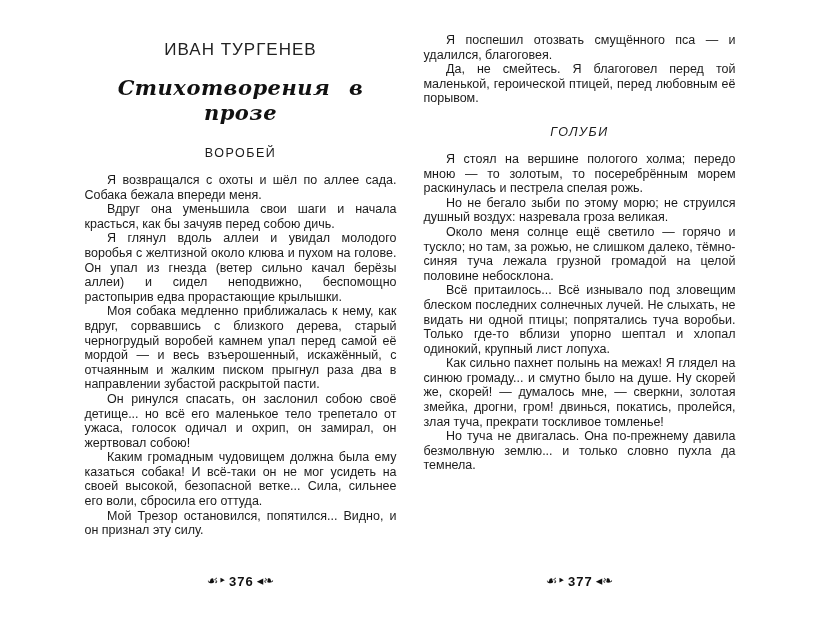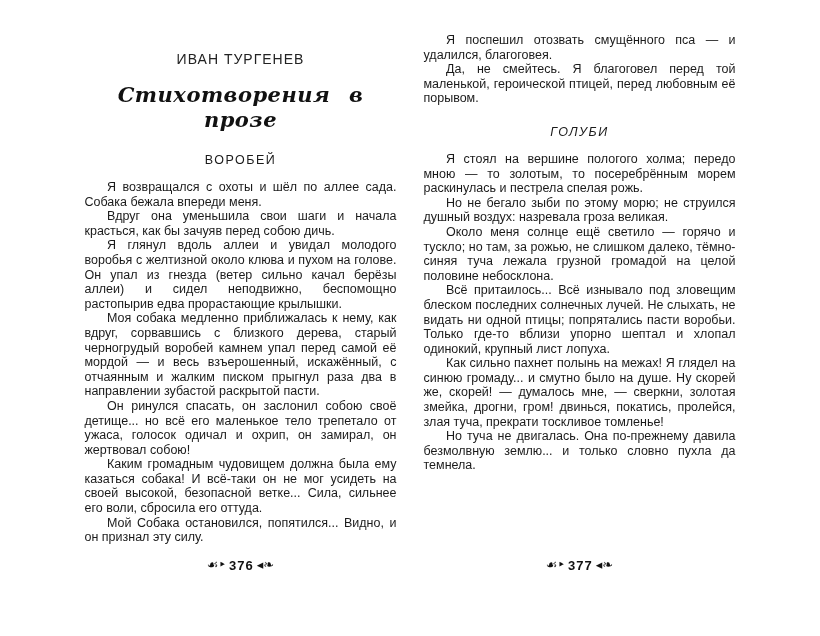--- a/index.html
+++ b/index.html
@@ -20,23 +20,23 @@
     gap: 27px;
     padding-top: 33px;
   }
   .page {
     width: 312px;
     height: 556px;
     position: relative;
   }
   .running-header {
     text-align: center;
-    font-size: 14px;
+    font-size: 17px;
     letter-spacing: 1px;
-    margin-top: 18px;
+    margin-top: 7px;
     color: #222;
   }
   .book-title {
     text-align: center;
     font-family: "DejaVu Serif", serif;
     font-style: italic;
     font-weight: bold;
     font-size: 21px;
     margin: 15px 0 0 0;
     word-spacing: 11px;
@@ -58,21 +58,21 @@
   .body-text p {
     margin: 0;
     text-indent: 1.8em;
     text-align: justify;
     font-size: 12.5px;
     line-height: 14.6px;
     color: #1a1a1a;
   }
   .page-footer {
     position: absolute;
-    bottom: 16px;
+    bottom: 0;
     left: 0;
     width: 100%;
     text-align: center;
     font-size: 13px;
     font-weight: bold;
     color: #111;
   }
   .page-footer .ornament {
     font-size: 13px;
     font-weight: normal;
@@ -94,38 +94,38 @@
     <div class="running-header">ИВАН ТУРГЕНЕВ</div>
     <h1 class="book-title">Стихотворения в прозе</h1>
     <h2 class="chapter-title">ВОРОБЕЙ</h2>
     <div class="body-text">
       <p>Я возвращался с охоты и шёл по аллее сада. Собака бежала впереди меня.</p>
       <p>Вдруг она уменьшила свои шаги и начала красться, как бы зачуяв перед собою дичь.</p>
       <p>Я глянул вдоль аллеи и увидал молодого воробья с желтизной около клюва и пухом на голове. Он упал из гнезда (ветер сильно качал берёзы аллеи) и сидел неподвижно, беспомощно растопырив едва прорастающие крылышки.</p>
       <p>Моя собака медленно приближалась к нему, как вдруг, сорвавшись с близкого дерева, старый черногрудый воробей камнем упал перед самой её мордой — и весь взъерошенный, искажённый, с отчаянным и жалким писком прыгнул раза два в направлении зубастой раскрытой пасти.</p>
       <p>Он ринулся спасать, он заслонил собою своё детище... но всё его маленькое тело трепетало от ужаса, голосок одичал и охрип, он замирал, он жертвовал собою!</p>
       <p>Каким громадным чудовищем должна была ему казаться собака! И всё-таки он не мог усидеть на своей высокой, безопасной ветке... Сила, сильнее его воли, сбросила его оттуда.</p>
-      <p>Мой Собака остановился, попятился... Видно, и он признал эту силу.</p>
+      <p>Мой Трезор остановился, попятился... Видно, и он признал эту силу.</p>
     </div>
     <div class="page-footer">
       <span class="ornament">☙‣</span><span class="page-number">376</span><span class="ornament">◂❧</span>
     </div>
   </section>
 
   <section class="page">
     <div class="body-text">
       <p>Я поспешил отозвать смущённого пса — и удалился, благоговея.</p>
       <p>Да, не смейтесь. Я благоговел перед той маленькой, героической птицей, перед любовным её порывом.</p>
     </div>
     <h2 class="chapter-title right">ГОЛУБИ</h2>
     <div class="body-text">
       <p>Я стоял на вершине пологого холма; передо мною — то золотым, то посеребрённым морем раскинулась и пестрела спелая рожь.</p>
       <p>Но не бегало зыби по этому морю; не струился душный воздух: назревала гроза великая.</p>
       <p>Около меня солнце ещё светило — горячо и тускло; но там, за рожью, не слишком далеко, тёмно-синяя туча лежала грузной громадой на целой половине небосклона.</p>
-      <p>Всё притаилось... Всё изнывало под зловещим блеском последних солнечных лучей. Не слыхать, не видать ни одной птицы; попрятались пасти воробьи. Только где-то вблизи упорно шептал и хлопал одинокий, крупный лист лопуха.</p>
+      <p>Всё притаилось... Всё изнывало под зловещим блеском последних солнечных лучей. Не слыхать, не видать ни одной птицы; попрятались туча воробьи. Только где-то вблизи упорно шептал и хлопал одинокий, крупный лист лопуха.</p>
       <p>Как сильно пахнет полынь на межах! Я глядел на синюю громаду... и смутно было на душе. Ну скорей же, скорей! — думалось мне, — сверкни, золотая змейка, дрогни, гром! двинься, покатись, пролейся, злая туча, прекрати тоскливое томленье!</p>
       <p>Но туча не двигалась. Она по-прежнему давила безмолвную землю... и только словно пухла да темнела.</p>
     </div>
     <div class="page-footer">
       <span class="ornament">☙‣</span><span class="page-number">377</span><span class="ornament">◂❧</span>
     </div>
   </section>
 
 </div>
 

